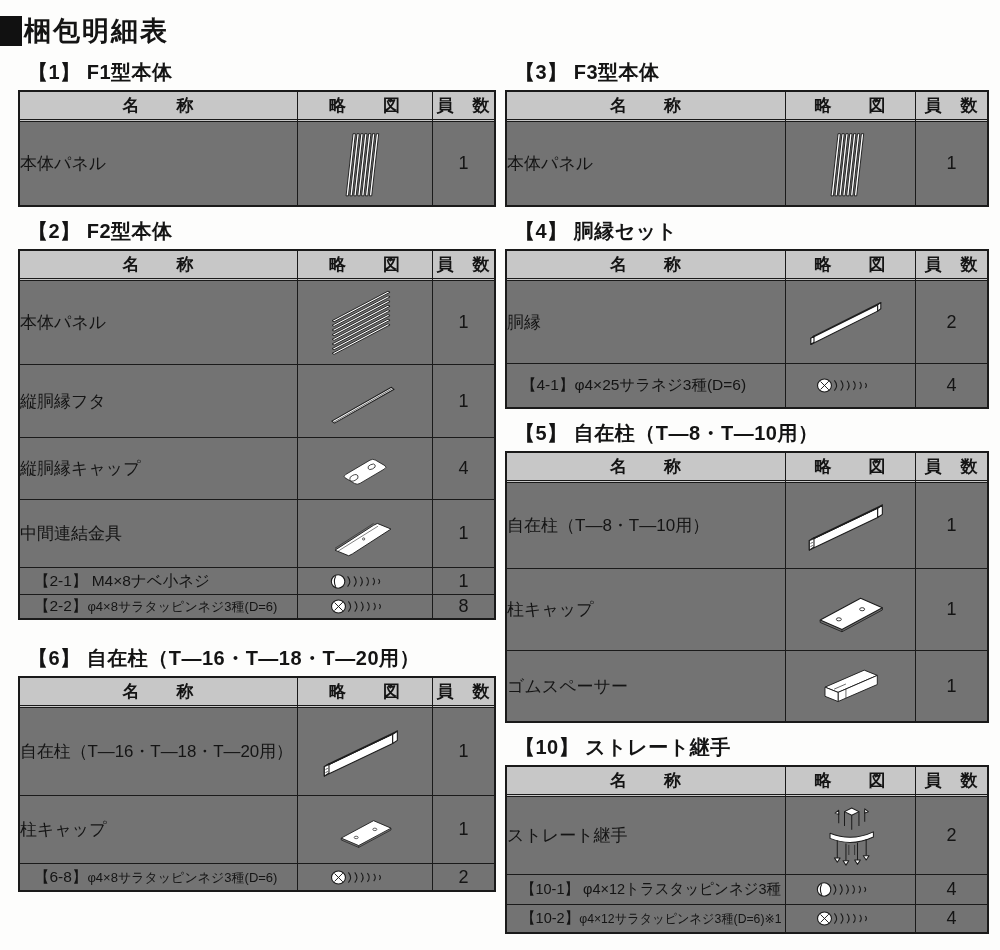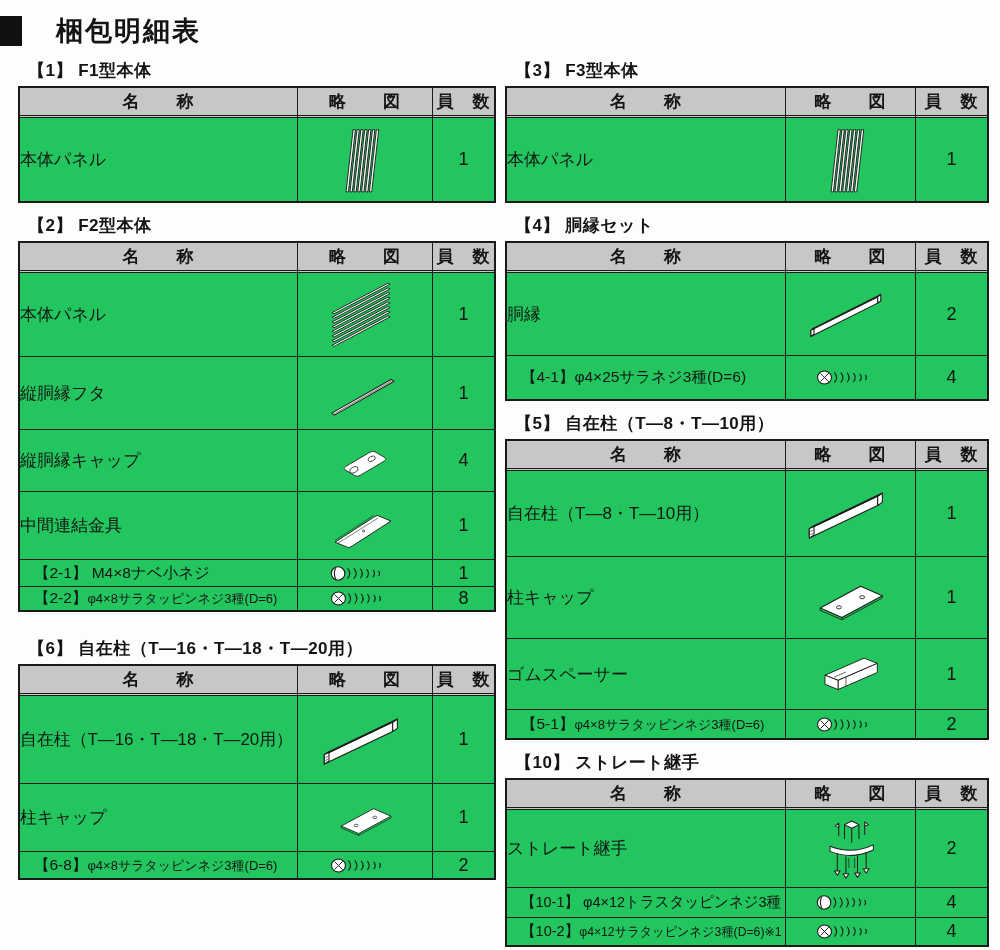--- a/index.html
+++ b/index.html
@@ -1,29 +1,29 @@
 <!DOCTYPE html>
 <html style="--hdr: #c7c7c7; --border: #1a1a1a;"><head>
 <meta charset="utf-8">
 <style>
   :root{ --border:#1a1a1a; --hdr:#c7c7c7; --ink:#141414; }
   html,body{margin:0;padding:0;width:1000px;height:950px;background:#fdfdfc;overflow:hidden;}
   body{font-family:"Liberation Sans","DejaVu Sans",sans-serif;color:var(--ink);}
   
-  .title-row{display:flex;align-items:center;margin:14px 0 0 0;height:34px;gap:32px;}
+  .title-row{display:flex;align-items:center;margin:14px 0 0 0;height:34px;}
   .sq{width:22px;height:30px;background:#111;flex:0 0 auto;}
   .title-text{font-size:27px;font-weight:bold;letter-spacing:2px;margin-left:2px;}
   
   .columns{display:flex;align-items:flex-start;padding-left:18px;gap:13px;margin-top:0;}
   .col{display:block;}
   .col.left{width:474px;}
   .col.right{width:480px;}
-  .caption{font-size:17px;font-weight:600;letter-spacing:0.5px;margin:11px 0 4px 10px;white-space:nowrap;}
+  .caption{font-size:20px;font-weight:600;letter-spacing:0.5px;margin:11px 0 4px 10px;white-space:nowrap;}
   .tbl-block.mt-lg .caption{margin-top:25px;}
-  table.parts{border-collapse:separate;border-spacing:0;border:2px solid var(--border);table-layout:fixed;background:#22c55e;}
+  table.parts{border-collapse:separate;border-spacing:0;border:2px solid var(--border);table-layout:fixed;background:#737373;}
   table.parts th,table.parts td{border-left:1.5px solid var(--border);border-top:1.5px solid var(--border);padding:0;vertical-align:middle;}
   table.parts th:first-child,table.parts td:first-child{border-left:none;}
   table.parts thead tr th{border-top:none;border-bottom:3px double var(--border);}
   table.parts tbody tr:first-child td{border-top:none;}
   table.parts th{background:var(--hdr);height:27px;font-size:17px;font-weight:600;text-align:center;letter-spacing:1px;}
   td.cell-name{padding-left:8px;overflow:hidden;}
   .nm-wrap{display:inline-block;white-space:nowrap;transform-origin:left center;}
   .nm{font-size:17px;}
   .row-sm td.cell-name{padding-left:14px;}
   .row-sm .nm{font-size:15.5px;}
@@ -379,27 +379,20 @@
                 </svg></td>
               <td class="cell-qty">1</td>
             </tr>
             <tr class="row-lg" style="height: 71px;">
               <td class="cell-name"><span class="nm-wrap"><span class="nm">ゴムスペーサー</span></span></td>
               <td class="cell-diag"><svg width="85" height="59" viewBox="0 0 130 90">
                   <use href="#sym-rubber-block"></use>
                 </svg></td>
               <td class="cell-qty">1</td>
             </tr>
-            <tr class="row-sm" style="height: 29px;">
-              <td class="cell-name"><span class="nm-wrap"><span class="nm">【5-1】</span><span class="nm-sm">φ4×8サラタッピンネジ3種(D=6)</span></span></td>
-              <td class="cell-diag"><svg width="74" height="19" viewBox="0 0 90 24">
-                  <use href="#sym-flat-screw"></use>
-                </svg></td>
-              <td class="cell-qty">2</td>
-            </tr>
           </tbody>
         </table>
       </div>
       <div class="tbl-block">
         <div class="caption">【10】 ストレート継手</div>
         <table class="parts" style="width: 480px;">
           <colgroup>
             <col style="width: 278px;">
             <col style="width: 130px;">
             <col style="width: 72px;">

